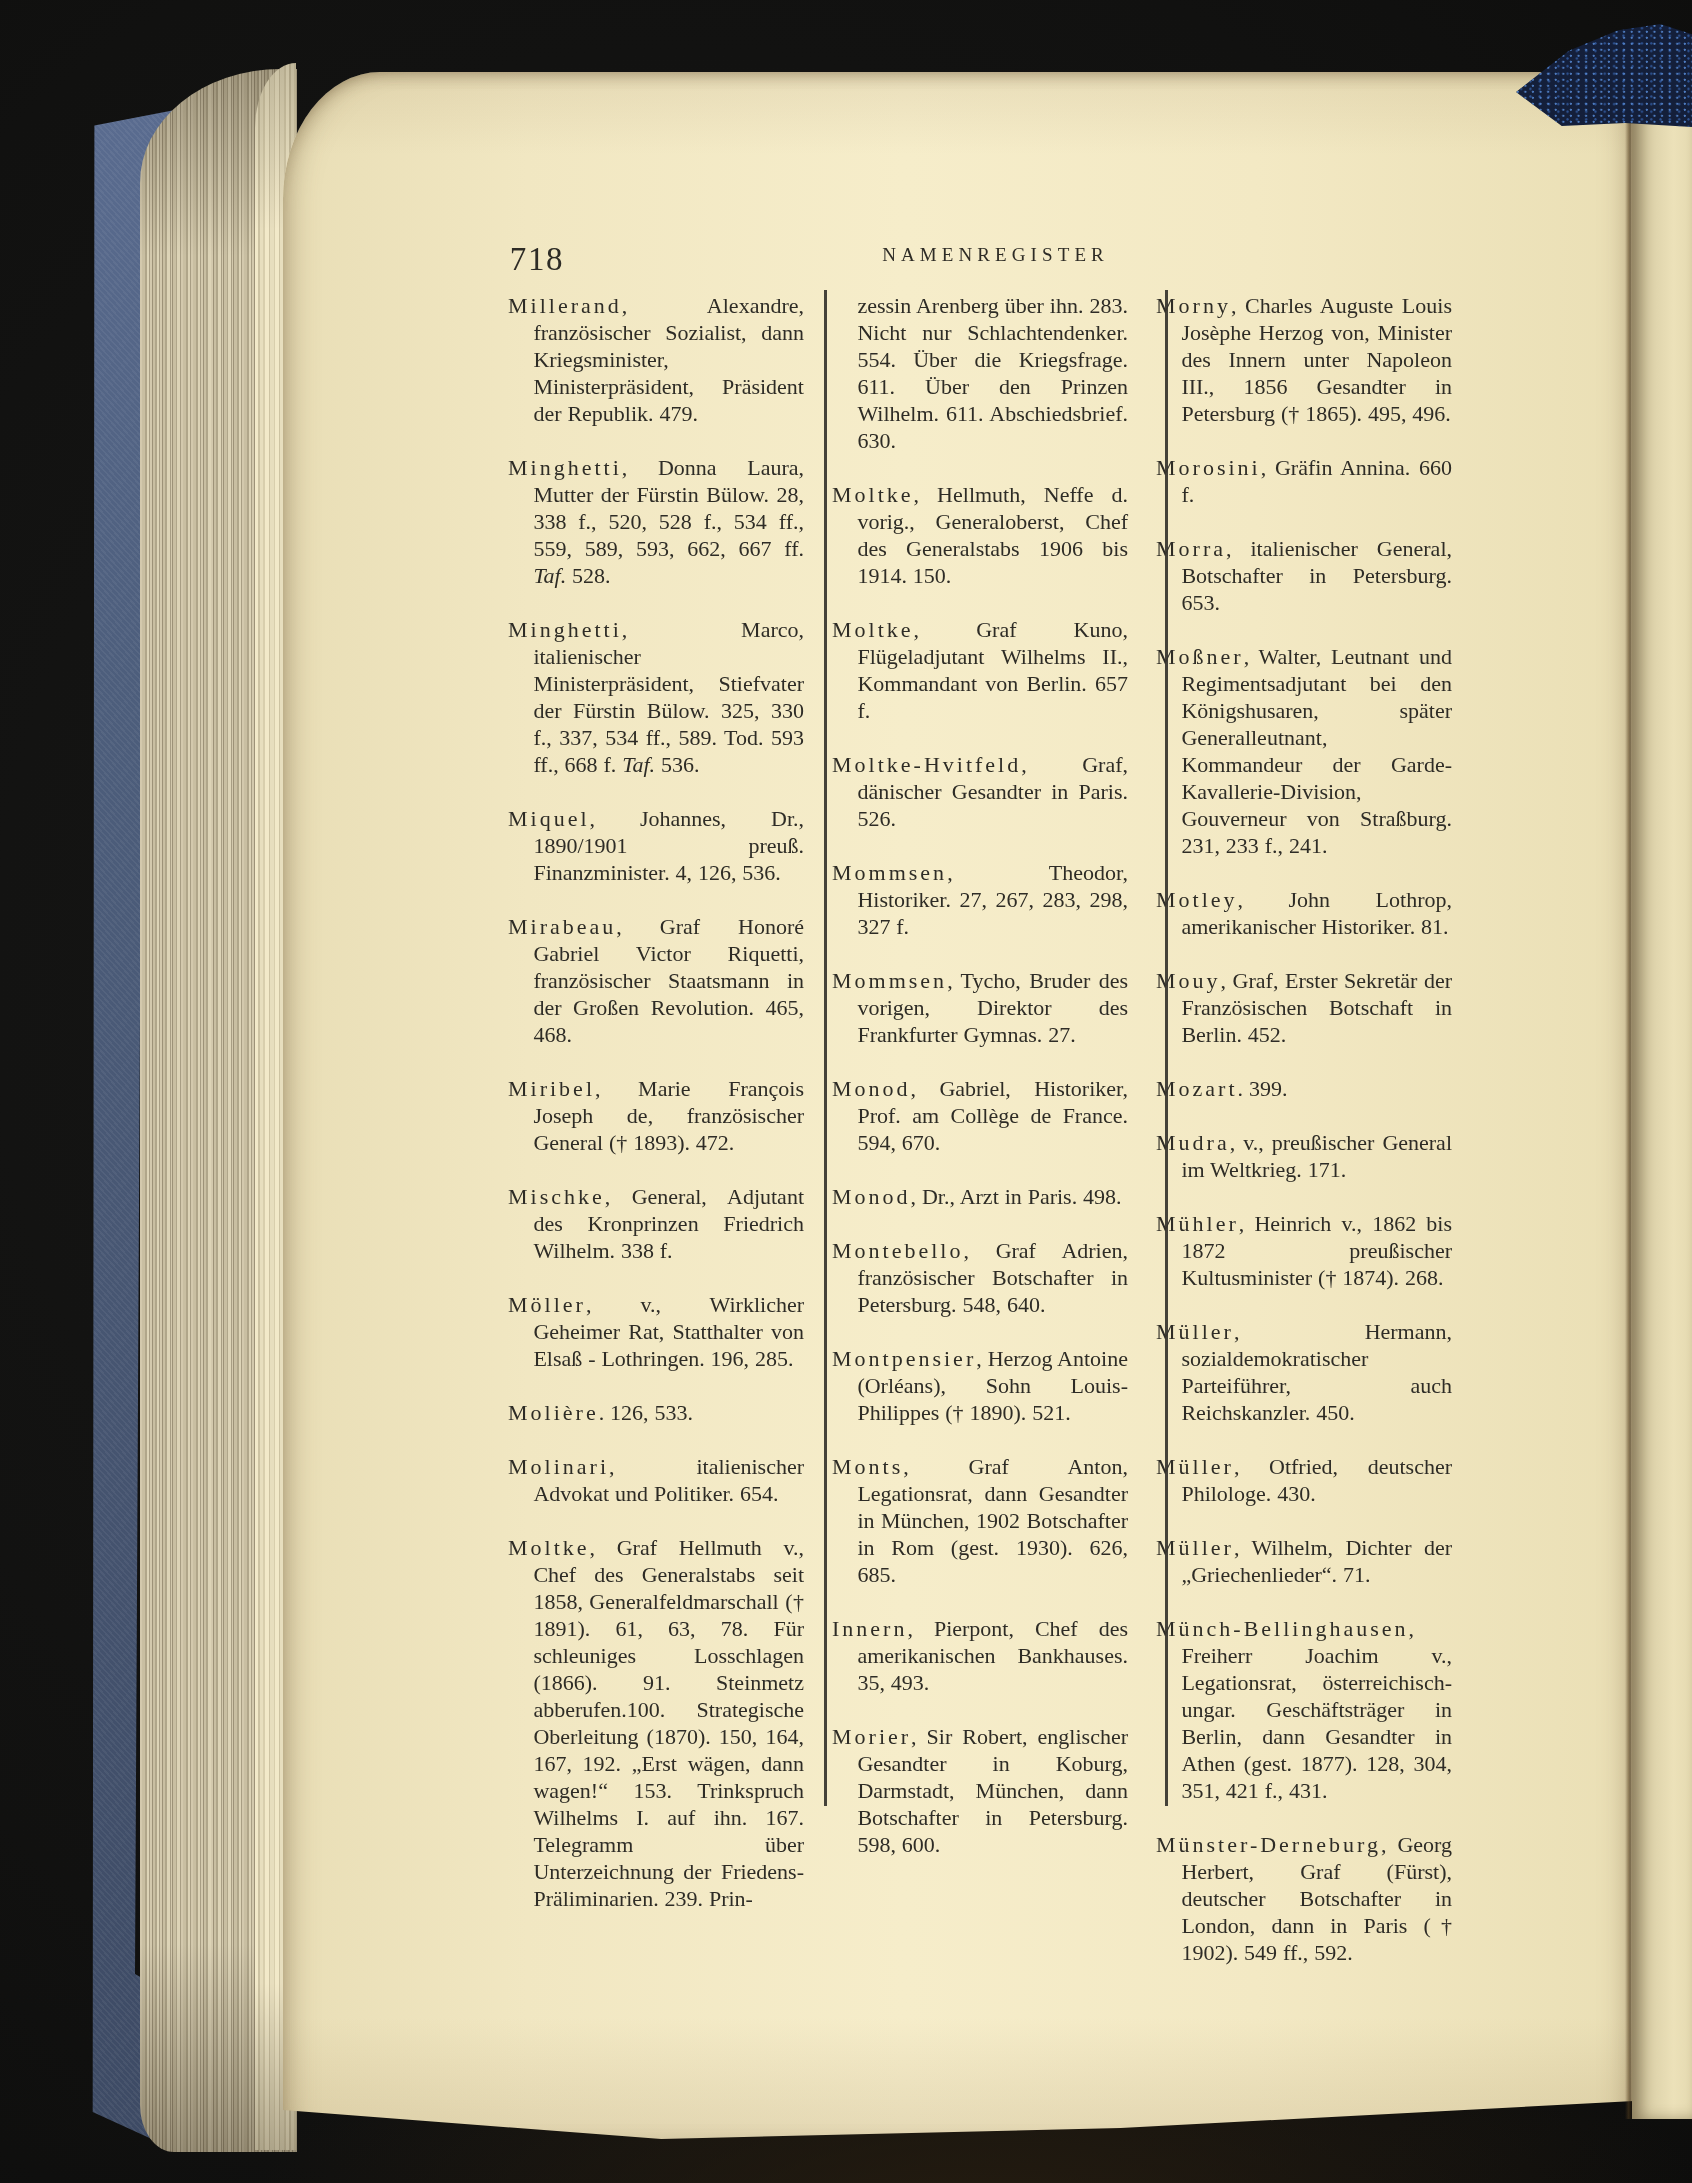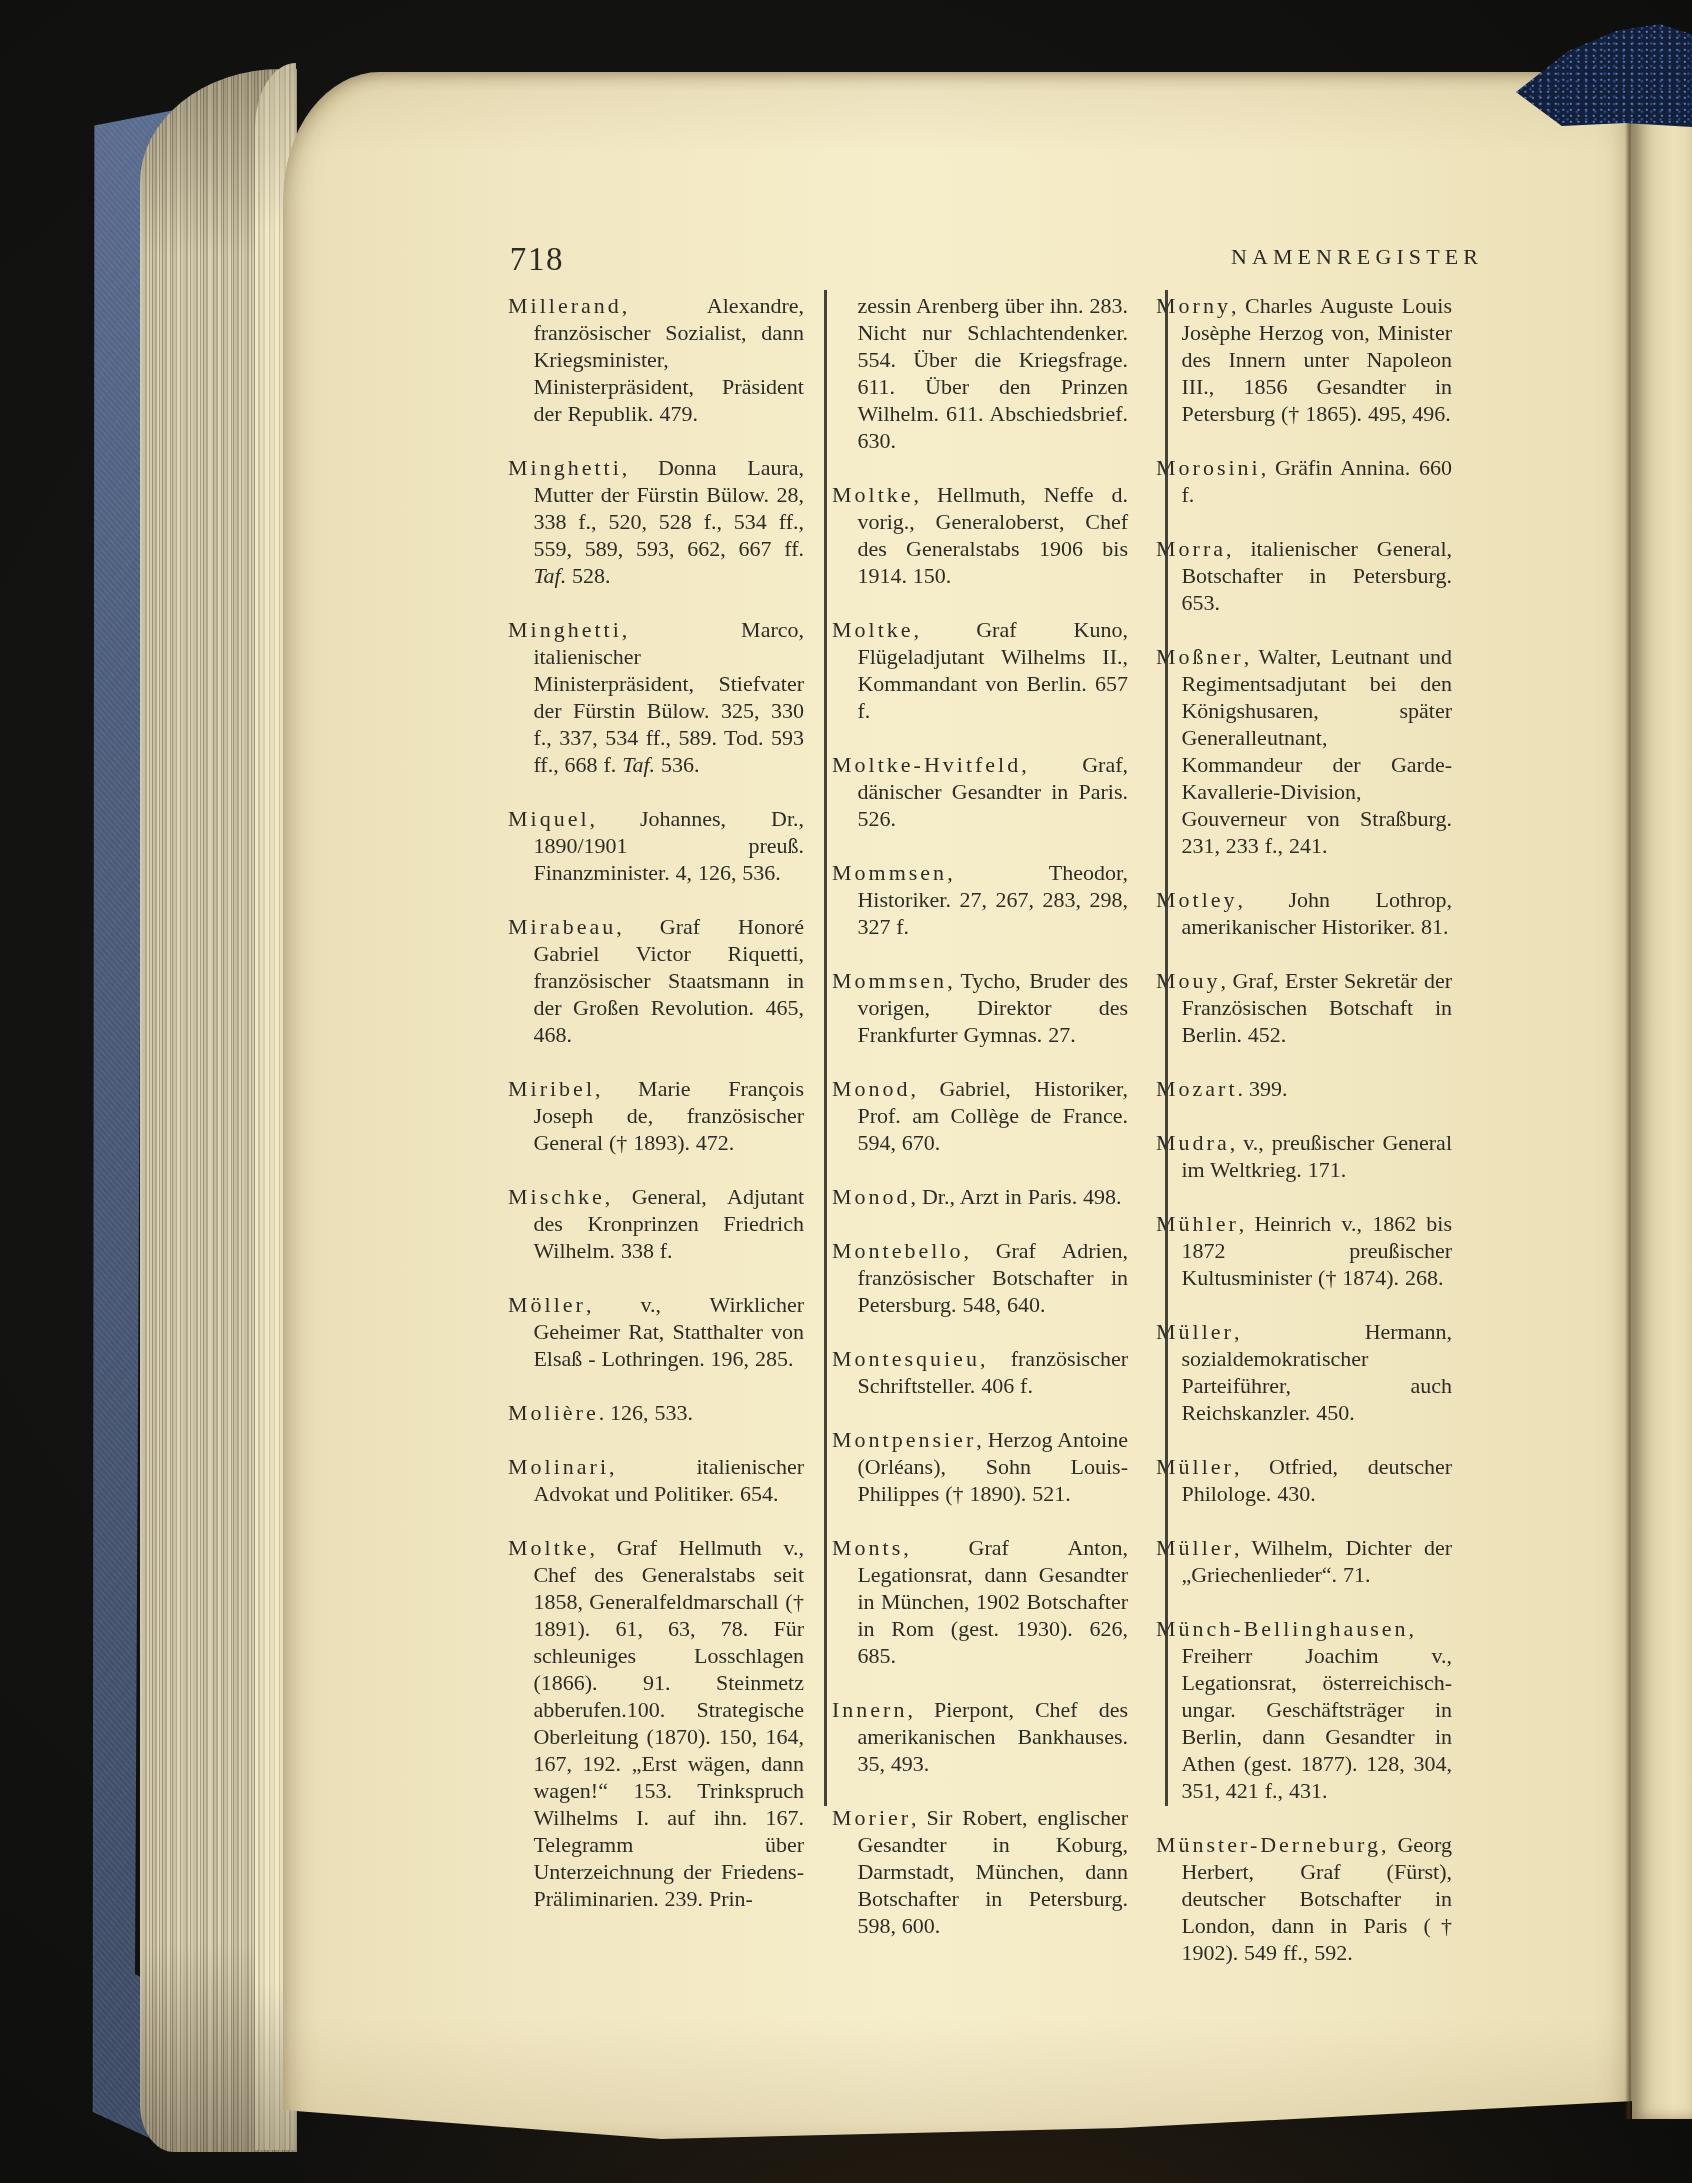--- a/index.html
+++ b/index.html
@@ -66,21 +66,21 @@
     background-image:
       radial-gradient(circle at 1.7px 1.7px, rgba(88,140,215,.85) 0.8px, rgba(0,0,0,0) 1.4px),
       radial-gradient(circle at 5.1px 4.2px, rgba(52,96,170,.8) 0.8px, rgba(0,0,0,0) 1.5px);
     background-size:7.6px 6px,9.3px 7.6px;
     clip-path:polygon(0 66%,30% 26%,58% 6%,82% 0,100% 10%,100% 100%,62% 96%,26% 99%);
   }
   
   .content{position:absolute;left:508px;top:241px;width:975px;color:#2e2c26;}
   .head-row{position:relative;height:39px;}
   .pageno{position:absolute;left:1.7px;top:0;font-size:33px;letter-spacing:1.7px;}
-  .runhead{position:absolute;left:0;width:100%;top:2.5px;text-align:right;font-size:22px;letter-spacing:5.1px;}
+  .runhead{position:absolute;left:0;width:100%;top:2.5px;text-align:center;font-size:19px;letter-spacing:5.1px;}
   .columns{display:flex;gap:28px;margin-top:12px;}
   .col{width:296px;}
   .vrule{position:absolute;width:2.5px;height:1516px;top:49px;background:#35332c;opacity:.92;}
   .vrule.r1{left:316px;}
   .vrule.r2{left:657px;}
   .entry{
     margin:0;font-size:22px;line-height:27px;
     text-align:justify;text-align-last:left;
     text-indent:-25.4px;padding-left:25.4px;
     hyphens:auto;-webkit-hyphens:auto;
@@ -126,21 +126,20 @@
         <div class="col">
           <p class="entry cont">zessin Arenberg über ihn. 283. Nicht nur Schlachtendenker. 554. Über die Kriegsfrage. 611. Über den Prinzen Wilhelm. 611. Abschiedsbrief. 630.</p>
           <p class="entry"><span class="head">Moltke</span>, Hellmuth, Neffe d. vorig., Generaloberst, Chef des Generalstabs 1906 bis 1914. 150.</p>
           <p class="entry"><span class="head">Moltke</span>, Graf Kuno, Flügeladjutant Wilhelms II., Kommandant von Berlin. 657 f.</p>
           <p class="entry"><span class="head">Moltke-Hvitfeld</span>, Graf, dänischer Gesandter in Paris. 526.</p>
           <p class="entry"><span class="head">Mommsen</span>, Theodor, Historiker. 27, 267, 283, 298, 327 f.</p>
           <p class="entry"><span class="head">Mommsen</span>, Tycho, Bruder des vorigen, Direktor des Frankfurter Gymnas. 27.</p>
           <p class="entry"><span class="head">Monod</span>, Gabriel, Historiker, Prof. am Collège de France. 594, 670.</p>
           <p class="entry"><span class="head">Monod</span>, Dr., Arzt in Paris. 498.</p>
           <p class="entry"><span class="head">Montebello</span>, Graf Adrien, französischer Botschafter in Petersburg. 548, 640.</p>
-          <p class="entry"><span class="head">Montesquieu</span>, französischer Schriftsteller. 406 f.</p>
           <p class="entry"><span class="head">Montpensier</span>, Herzog Antoine (Orléans), Sohn Louis-Philippes († 1890). 521.</p>
           <p class="entry"><span class="head">Monts</span>, Graf Anton, Legationsrat, dann Gesandter in München, 1902 Botschafter in Rom (gest. 1930). 626, 685.</p>
           <p class="entry"><span class="head">Innern</span>, Pierpont, Chef des amerikanischen Bankhauses. 35, 493.</p>
           <p class="entry"><span class="head">Morier</span>, Sir Robert, englischer Gesandter in Koburg, Darmstadt, München, dann Botschafter in Petersburg. 598, 600.</p>
         </div>
         <div class="col">
           <p class="entry"><span class="head">Morny</span>, Charles Auguste Louis Josèphe Herzog von, Minister des Innern unter Napoleon III., 1856 Gesandter in Petersburg († 1865). 495, 496.</p>
           <p class="entry"><span class="head">Morosini</span>, Gräfin Annina. 660 f.</p>
           <p class="entry"><span class="head">Morra</span>, italienischer General, Botschafter in Petersburg. 653.</p>
           <p class="entry"><span class="head">Moßner</span>, Walter, Leutnant und Regimentsadjutant bei den Königshusaren, später Generalleutnant, Kommandeur der Garde-Kavallerie-Division, Gouverneur von Straßburg. 231, 233 f., 241.</p>

